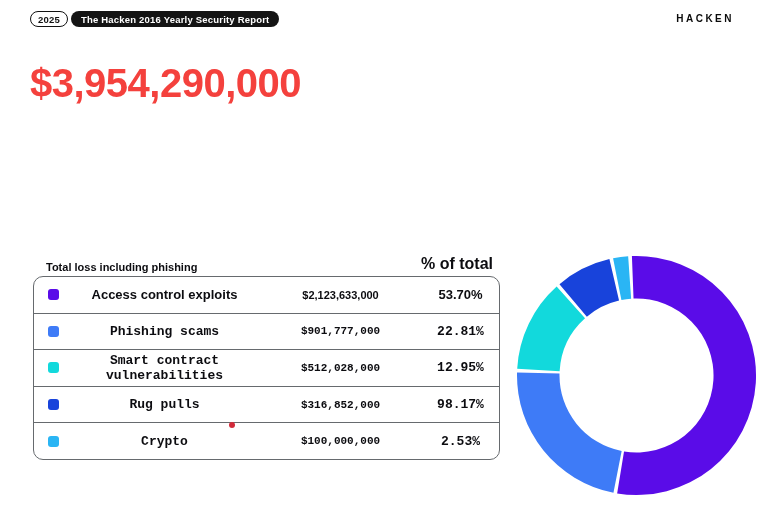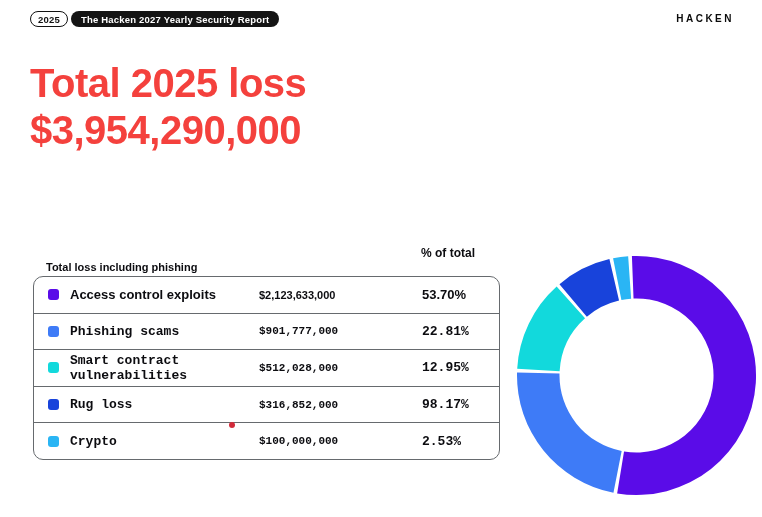--- a/index.html
+++ b/index.html
@@ -1,36 +1,36 @@
 <!DOCTYPE html>
 <html><head>
 <meta charset="utf-8">
 <style>
   * { margin:0; padding:0; box-sizing:border-box; }
   html,body { background:#ffffff; }
   .page {
     position:relative; width:762px; height:517px; background:#ffffff;
-    font-family:"Liberation Sans", sans-serif; color:#0c0c10; overflow:hidden;
+    font-family:"Liberation Sans", sans-serif; color:#0c0c10; overflow:hidden;text-align:center;
   }
   
   .badges { position:absolute; top:11px; left:30px; display:flex; gap:3px; align-items:center; }
   .pill { height:16px; display:flex; align-items:center; border-radius:9px;
           font-size:9.5px; font-weight:700; letter-spacing:.2px; white-space:nowrap; }
   .pill.year { border:1.5px solid #121212; background:#fff; color:#121212; padding:0 7px; }
   .pill.report { background:#141414; color:#ffffff; padding:0 10px; }
   .logo { position:absolute; top:13px; right:28px; font-size:10px; font-weight:700;
           letter-spacing:2.5px; color:#0b0b0b; }
   
   .title { position:absolute; left:30px; top:60px; font-size:40px; line-height:47px;
            font-weight:600; letter-spacing:-0.5px; }
   
   .subtitle { position:absolute; left:30px; top:203px; font-size:14px; color:#8c8c91; }
   
   .tbl-head-left { position:absolute; left:46px; top:251px; font-size:11px; font-weight:600;margin-top:10px; }
-  .tbl-head-right { position:absolute; left:421px; top:246px; font-size:12px; font-weight:600; }
+  .tbl-head-right { position:absolute; left:421px; top:255px; font-size:16px; font-weight:600; }
   .tbl { position:absolute; left:33px; top:276px; width:467px; height:184px;
          border:1px solid #666a6e; border-radius:10px; display:flex; flex-direction:column;
          background:#fff; overflow:hidden; }
   .row { flex:1; display:grid; grid-template-columns:22px 189px 163px 1fr;
          align-items:center; padding-left:14px; }
   .row + .row { border-top:1px solid #666a6e;font-family:Liberation Mono, monospace; }
   .dot { width:11px; height:11px; border-radius:3px; }
   .cell-label { font-size:13px; font-weight:600; }
   .cell-value { font-size:11px; font-weight:600; }
   .cell-pct { font-size:13px; font-weight:600; }
@@ -40,27 +40,26 @@
   
   .donut-wrap { position:absolute; left:515px; top:254px; width:243px; height:243px; }
 </style>
 </head>
 <body>
 
 <div class="page">
 
   <div class="badges">
     <span class="pill year">2025</span>
-    <span class="pill report">The Hacken 2027 Yearly Security Report</span>
+    <span class="pill report">The Hacken 2016 Yearly Security Report</span>
   </div>
 
   <div class="logo">HACKEN</div>
 
   <div class="title" style="color: rgb(244, 65, 61);">
-    <div>Total 2025 loss</div>
     <div>$3,954,290,000</div>
   </div>
 
 
   <div class="tbl-head-left">Total loss including phishing</div>
   <div class="tbl-head-right">% of total</div>
 
   <div class="tbl">
     <div class="row">
       <span class="dot" style="background: rgb(90, 12, 232);"></span>
@@ -75,21 +74,21 @@
       <span class="cell-pct">22.81%</span>
     </div>
     <div class="row">
       <span class="dot" style="background: rgb(18, 217, 220);"></span>
       <span class="cell-label">Smart contract vulnerabilities</span>
       <span class="cell-value">$512,028,000</span>
       <span class="cell-pct">12.95%</span>
     </div>
     <div class="row">
       <span class="dot" style="background: rgb(24, 67, 219);"></span>
-      <span class="cell-label">Rug loss</span>
+      <span class="cell-label">Rug pulls</span>
       <span class="cell-value">$316,852,000</span>
       <span class="cell-pct">98.17%</span>
     </div>
     <div class="row">
       <span class="dot" style="background: rgb(42, 181, 244);"></span>
       <span class="cell-label">Crypto</span>
       <span class="cell-value">$100,000,000</span>
       <span class="cell-pct">2.53%</span>
     </div>
   </div>

